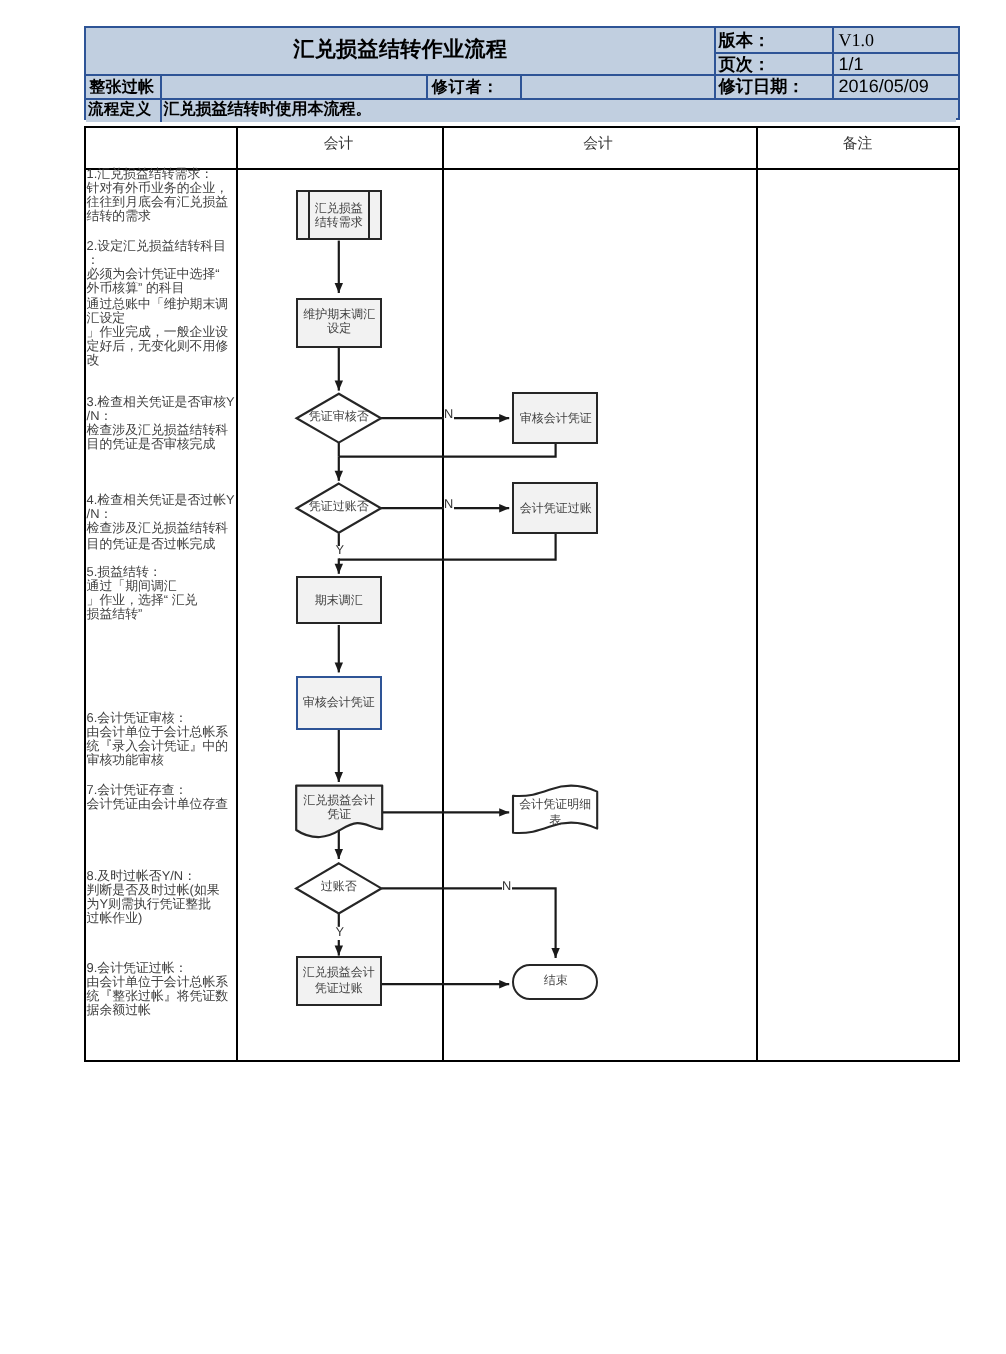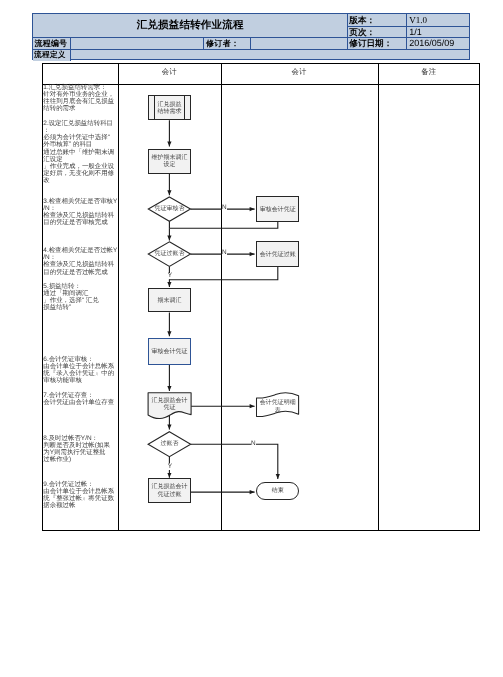--- a/index.html
+++ b/index.html
@@ -3,21 +3,21 @@
 <meta charset="utf-8">
 <style>
   html,body{margin:0;padding:0;background:#ffffff;}
   body{width:503px;height:677px;position:relative;overflow:hidden;
        font-family:"Liberation Sans",sans-serif;
        -webkit-font-smoothing:antialiased;text-rendering:geometricPrecision;}
   .page{position:absolute;left:0;top:0;width:503px;height:677px;background:#fff;
         will-change:transform;transform:translateZ(0);}
 
   
-  .hdr{position:absolute;left:32px;top:13px;width:438px;height:47.3px;
+  .hdr{position:absolute;left:42px;top:13px;width:438px;height:47.3px;
        border:1px solid #2e5496;box-sizing:border-box;background:#c1cfe0;}
   .hdr-cell{position:absolute;box-sizing:border-box;background:#c1cfe0;
             color:#000;font-size:9px;line-height:1;}
   .hdr-line{position:absolute;background:#2e5496;z-index:5;}
 
   .title{position:absolute;left:0;top:0;width:314.3px;height:23.4px;
          display:flex;align-items:center;justify-content:center;
          font-weight:bold;font-size:10.5px;letter-spacing:0.2px;color:#000;}
 
   .lbl{display:flex;align-items:center;padding-left:1px;font-weight:bold;font-size:8.6px;white-space:nowrap;overflow:hidden;}
@@ -56,30 +56,31 @@
 
 <div class="page">
 
   <div class="hdr">
 
     <div class="title">汇兑损益结转作业流程</div>
 
     <div class="hdr-line" style="left:0;top:23.4px;width:436px;height:1px;"></div>
     <div class="hdr-line" style="left:0;top:35.0px;width:436px;height:1px;"></div>
 
-    <div class="hdr-cell lbl" style="left:0;top:24.4px;width:36.5px;height:10.6px;font-size:8.0px;letter-spacing:0.15px;padding-left:1.6px;">流程编号</div>
+    <div class="hdr-cell lbl" style="left:0;top:24.4px;width:36.5px;height:10.6px;font-size:8.0px;letter-spacing:0.15px;padding-left:1.6px;">整张过帐</div>
     <div class="hdr-line" style="left:36.5px;top:23.4px;width:1px;height:11.6px;"></div>
     <div class="hdr-cell val" style="left:37.5px;top:24.4px;width:132px;height:10.6px;"></div>
     <div class="hdr-line" style="left:170.1px;top:23.4px;width:1px;height:11.6px;"></div>
     <div class="hdr-cell lbl" style="left:171.1px;top:24.4px;width:46.2px;height:10.6px;font-size:8.0px;letter-spacing:0.4px;padding-left:1.8px;">修订者：</div>
     <div class="hdr-line" style="left:217.3px;top:23.4px;width:1px;height:11.6px;"></div>
     <div class="hdr-cell val" style="left:218.3px;top:24.4px;width:96px;height:10.6px;"></div>
 
     <div class="hdr-cell lbl" style="left:0;top:35.6px;width:36.7px;height:11.3px;font-size:7.7px;letter-spacing:0.25px;">流程定义</div>
     <div class="hdr-line" style="left:36.7px;top:35.0px;width:1px;height:12.3px;"></div>
+    <div class="hdr-cell lbl" style="left:37.7px;top:35.6px;width:397px;height:11.3px;font-size:8.0px;">汇兑损益结转时使用本流程。</div>
 
     <div class="hdr-line" style="left:314.3px;top:0;width:1px;height:35.0px;"></div>
     <div class="hdr-line" style="left:314.3px;top:11.8px;width:121.7px;height:1px;"></div>
     <div class="hdr-line" style="left:373.3px;top:0;width:1px;height:35.0px;"></div>
 
     <div class="hdr-cell lbl" style="left:315.3px;top:0.5px;width:58px;height:11.3px;">版本：</div>
     <div class="hdr-cell val" style="left:374.3px;top:0.5px;width:60px;height:11.3px;font-family:Liberation Serif, serif;">V1.0</div>
     <div class="hdr-cell lbl" style="left:315.3px;top:12.8px;width:58px;height:10.6px;">页次：</div>
     <div class="hdr-cell val" style="left:374.3px;top:12.8px;width:60px;height:10.6px;">1/1</div>
     <div class="hdr-cell lbl" style="left:315.3px;top:24.4px;width:58px;height:10.6px;">修订日期：</div>

